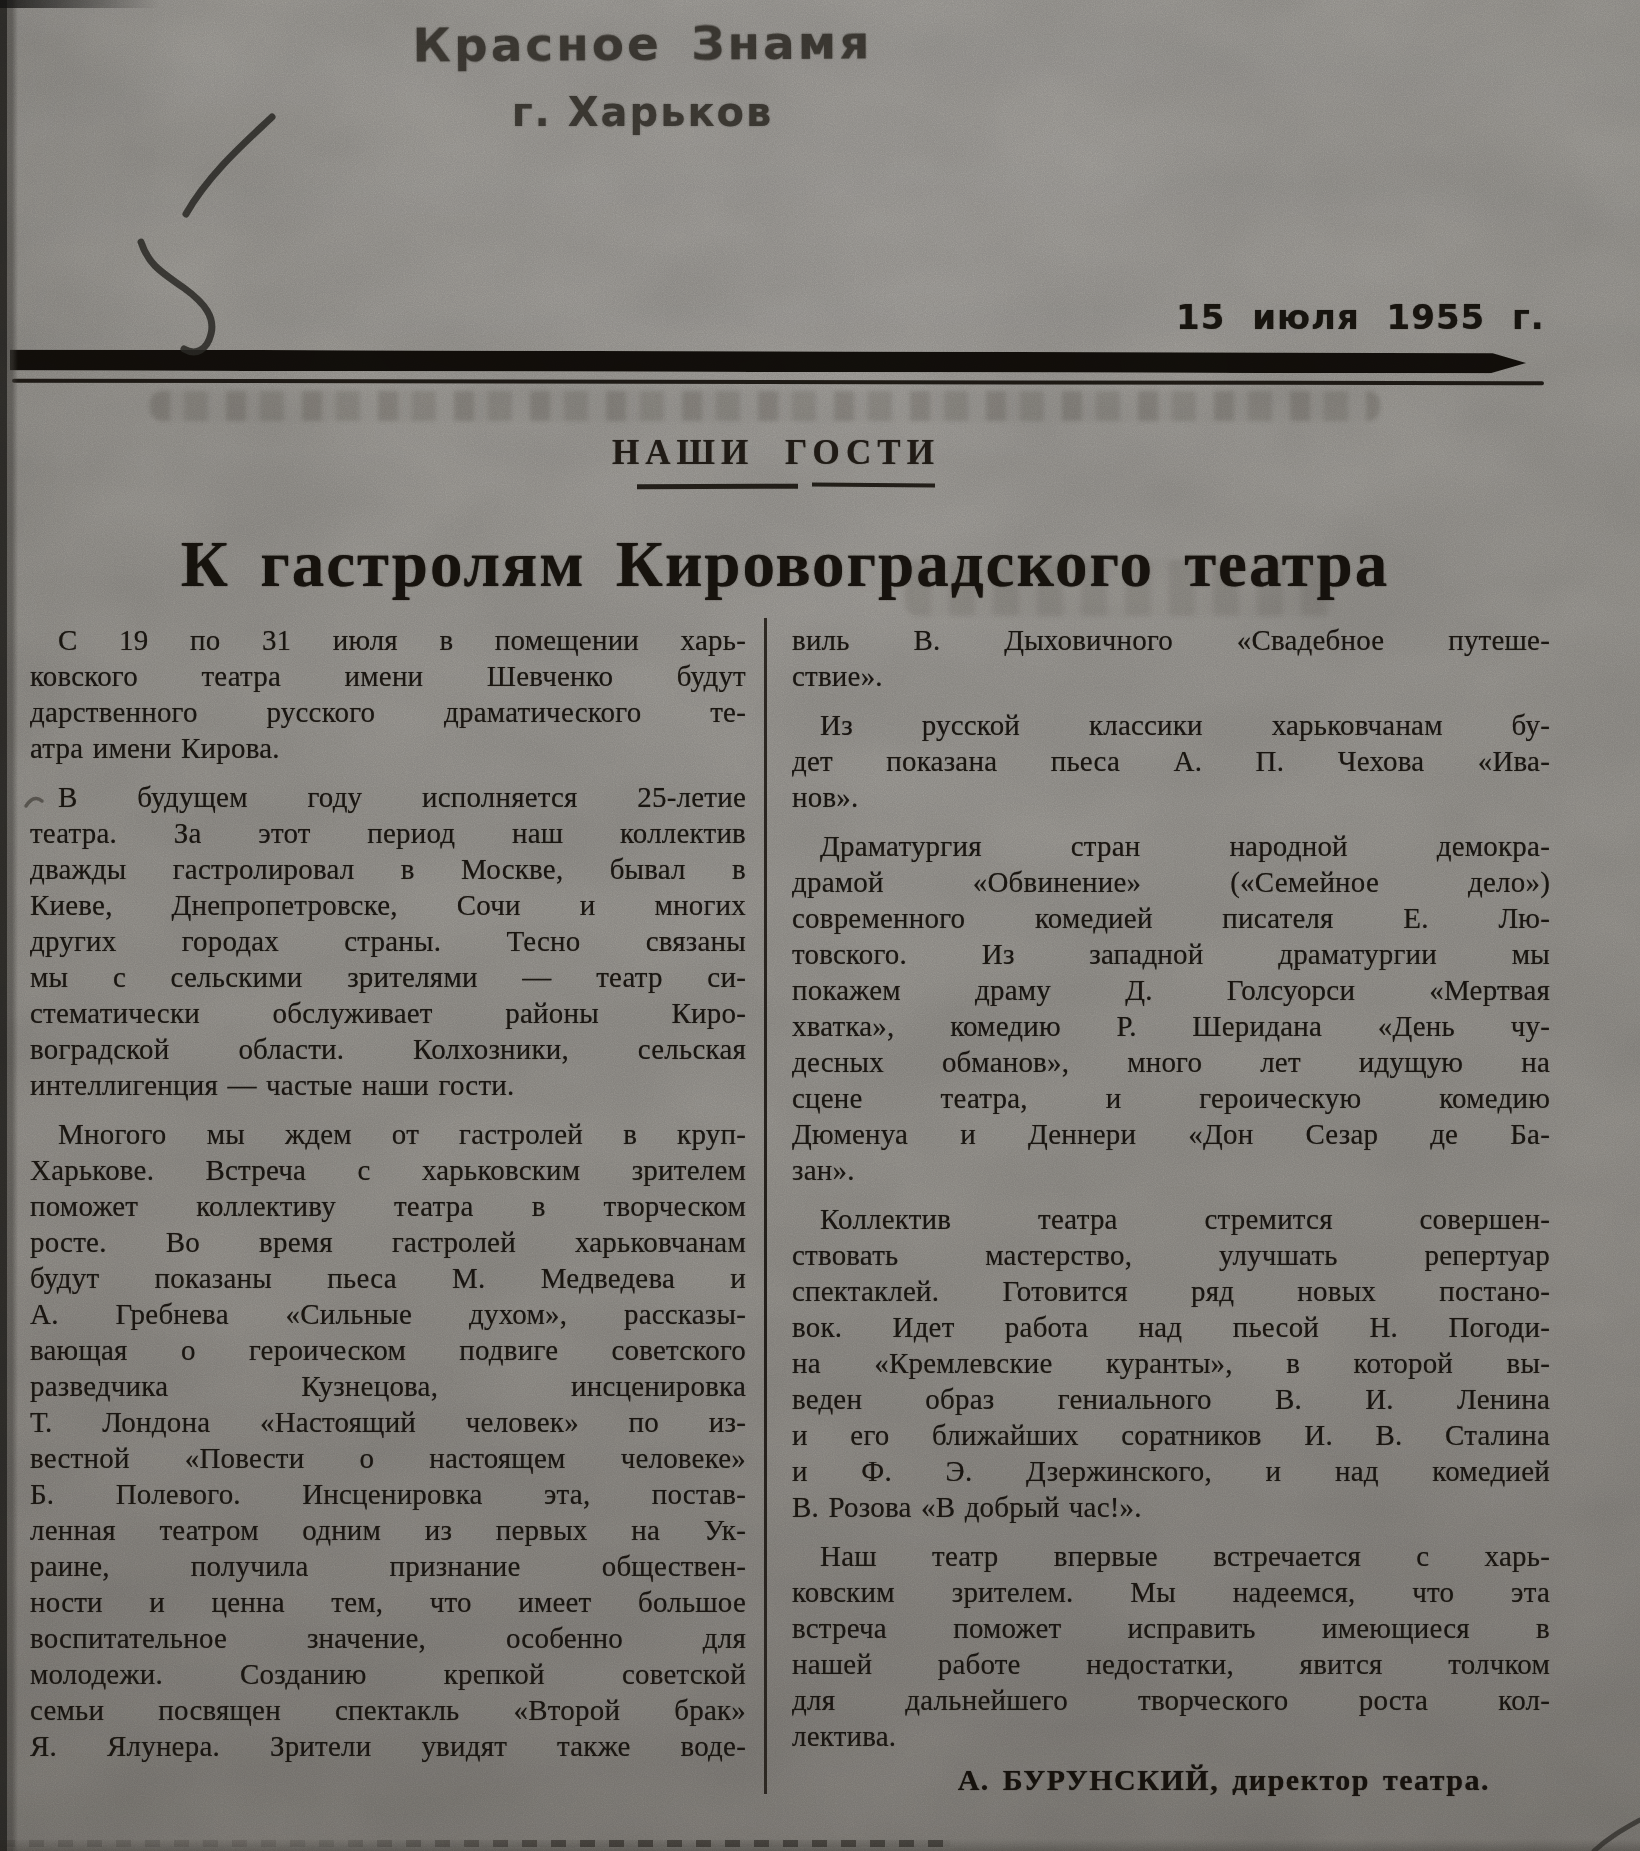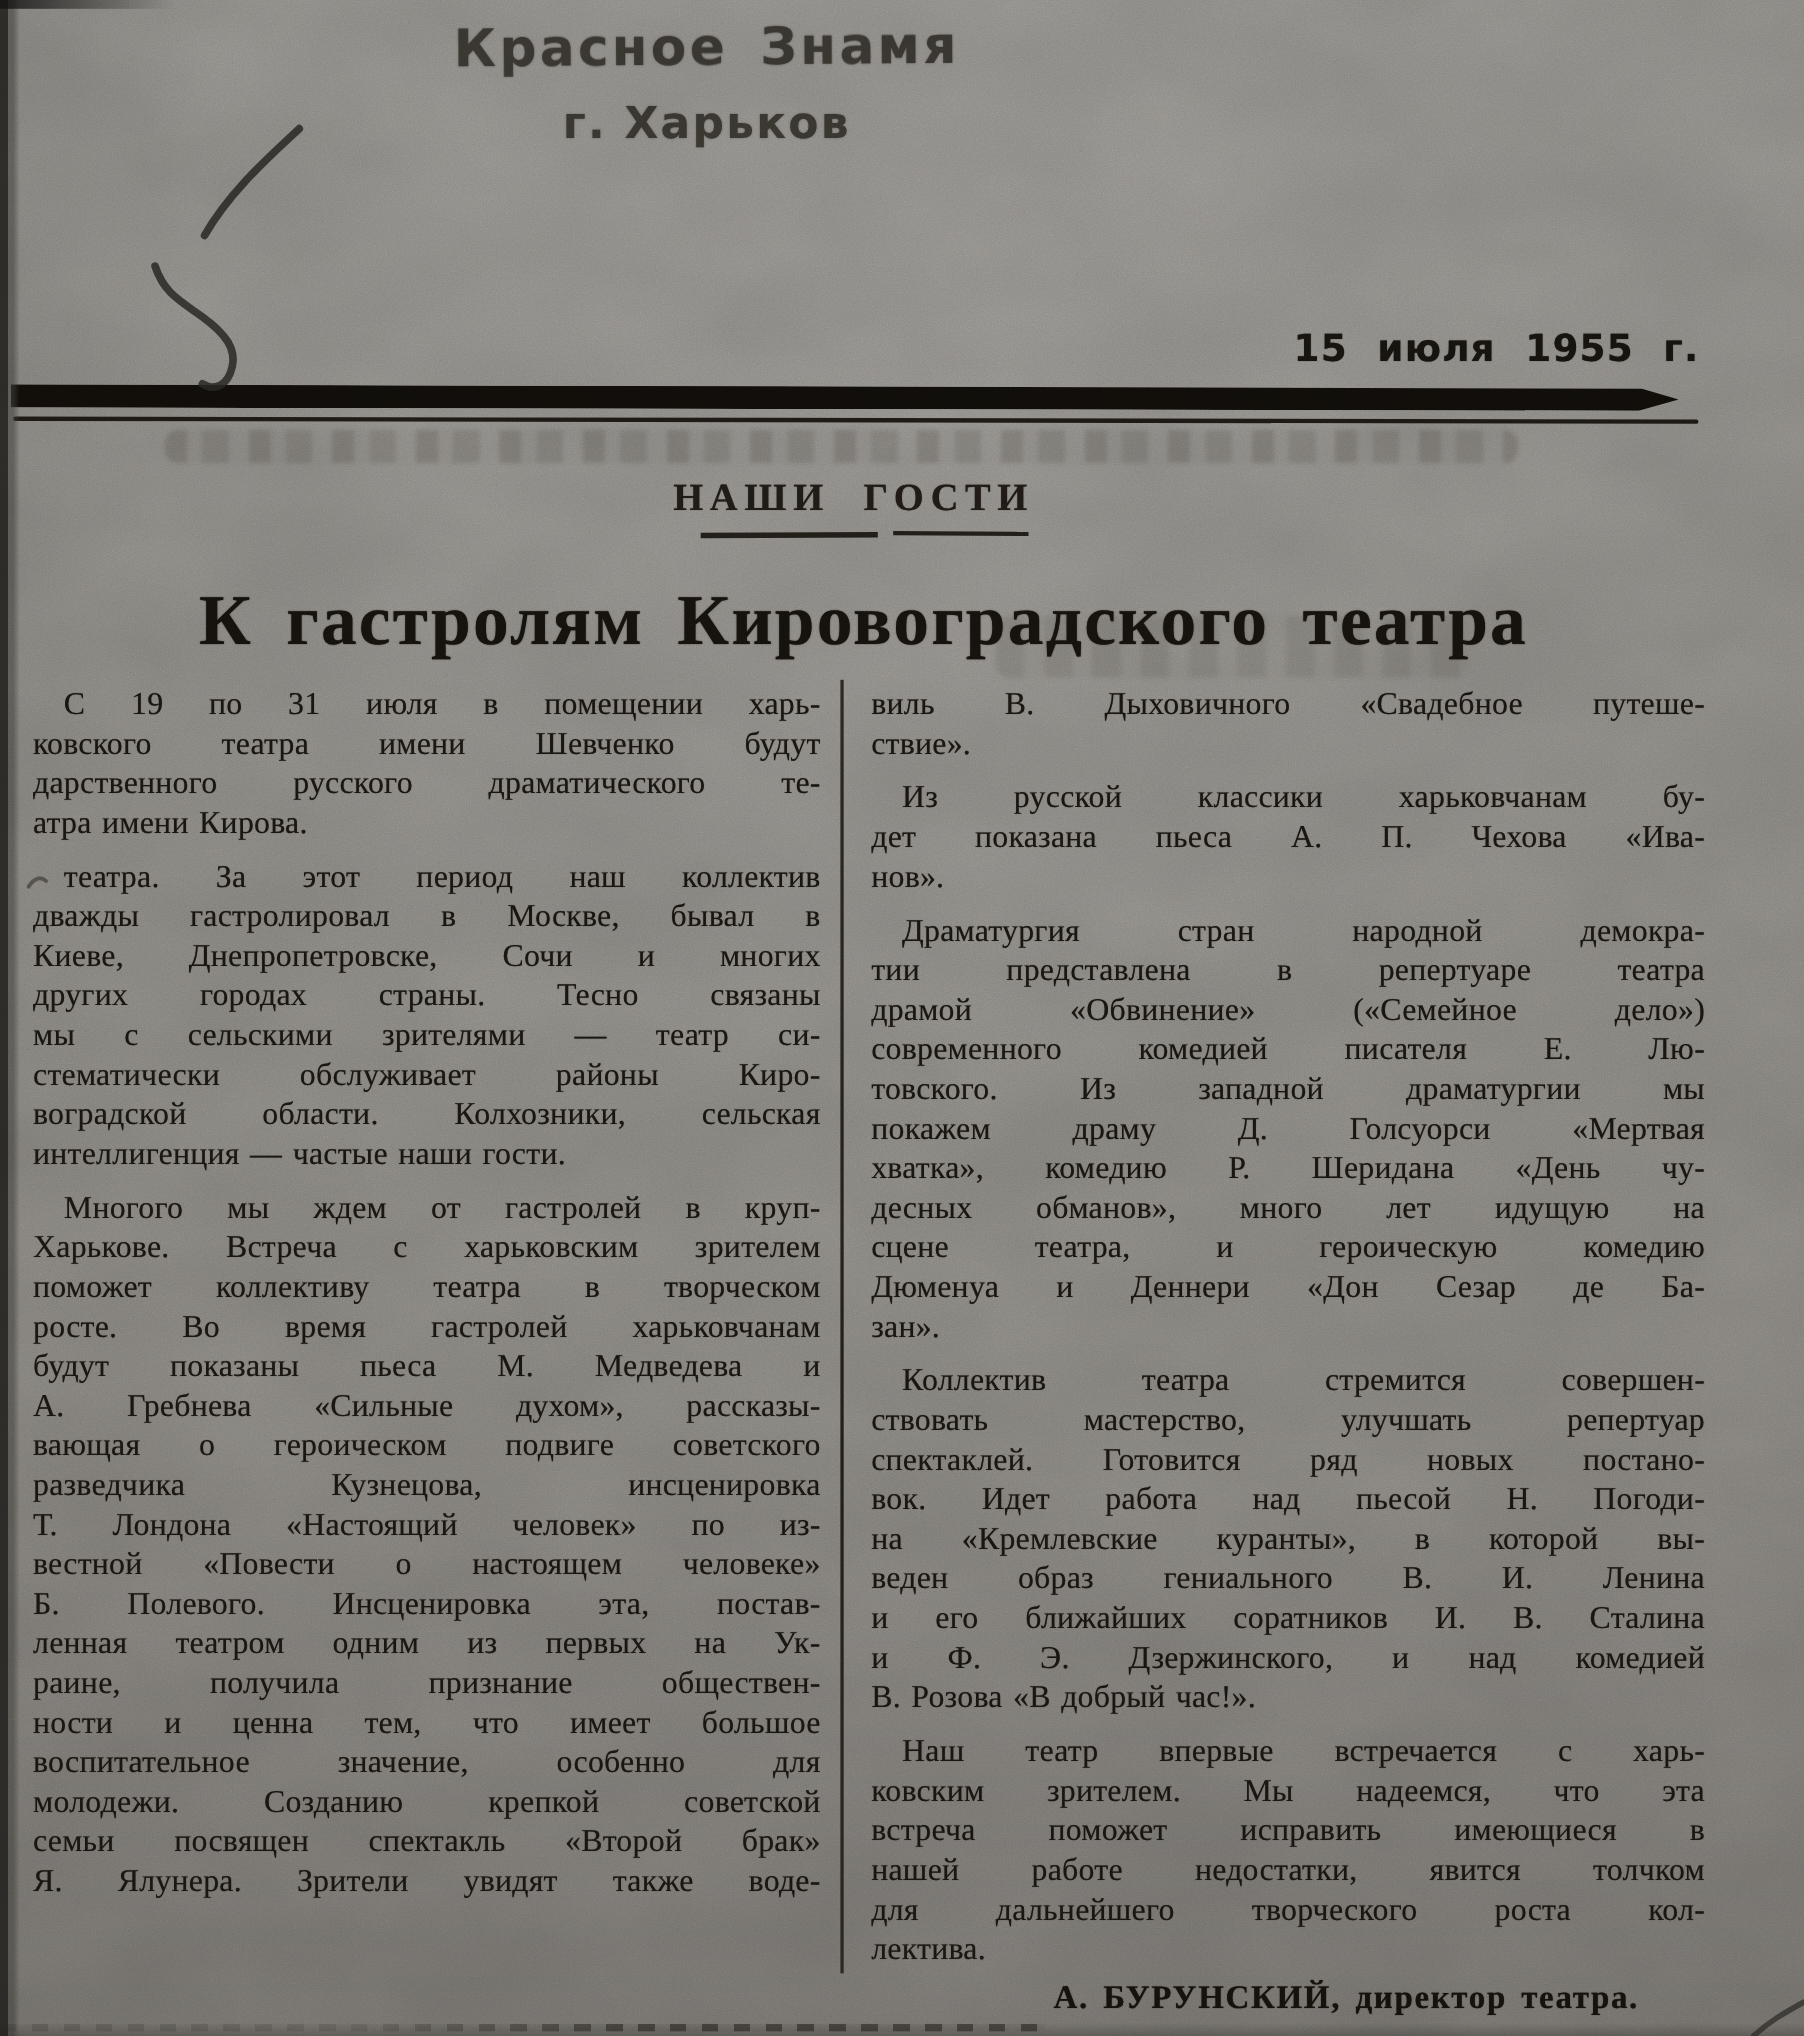--- a/index.html
+++ b/index.html
@@ -102,20 +102,21 @@
 
   <div class="col col-left">
     <div class="paras">
         <div class="para indent">
           <div class="tline">С 19 по 31 июля в помещении харь-</div>
           <div class="tline">ковского театра имени Шевченко будут</div>
           <div class="tline">дарственного русского драматического те-</div>
           <div class="tline pend">атра имени Кирова.</div>
         </div>
         <div class="para indent">
+          <div class="tline">В будущем году исполняется 25-летие</div>
           <div class="tline">театра. За этот период наш коллектив</div>
           <div class="tline">дважды гастролировал в Москве, бывал в</div>
           <div class="tline">Киеве, Днепропетровске, Сочи и многих</div>
           <div class="tline">других городах страны. Тесно связаны</div>
           <div class="tline">мы с сельскими зрителями — театр си-</div>
           <div class="tline">стематически обслуживает районы Киро-</div>
           <div class="tline">воградской области. Колхозники, сельская</div>
           <div class="tline pend">интеллигенция — частые наши гости.</div>
         </div>
         <div class="para indent">
@@ -149,21 +150,20 @@
           <div class="tline">виль В. Дыховичного «Свадебное путеше-</div>
           <div class="tline pend">ствие».</div>
         </div>
         <div class="para indent">
           <div class="tline">Из русской классики харьковчанам бу-</div>
           <div class="tline">дет показана пьеса А. П. Чехова «Ива-</div>
           <div class="tline pend">нов».</div>
         </div>
         <div class="para indent">
           <div class="tline">Драматургия стран народной демокра-</div>
-          <div class="tline">тии представлена в репертуаре театра</div>
           <div class="tline">драмой «Обвинение» («Семейное дело»)</div>
           <div class="tline">современного комедией писателя Е. Лю-</div>
           <div class="tline">товского. Из западной драматургии мы</div>
           <div class="tline">покажем драму Д. Голсуорси «Мертвая</div>
           <div class="tline">хватка», комедию Р. Шеридана «День чу-</div>
           <div class="tline">десных обманов», много лет идущую на</div>
           <div class="tline">сцене театра, и героическую комедию</div>
           <div class="tline">Дюменуа и Деннери «Дон Сезар де Ба-</div>
           <div class="tline pend">зан».</div>
         </div>

